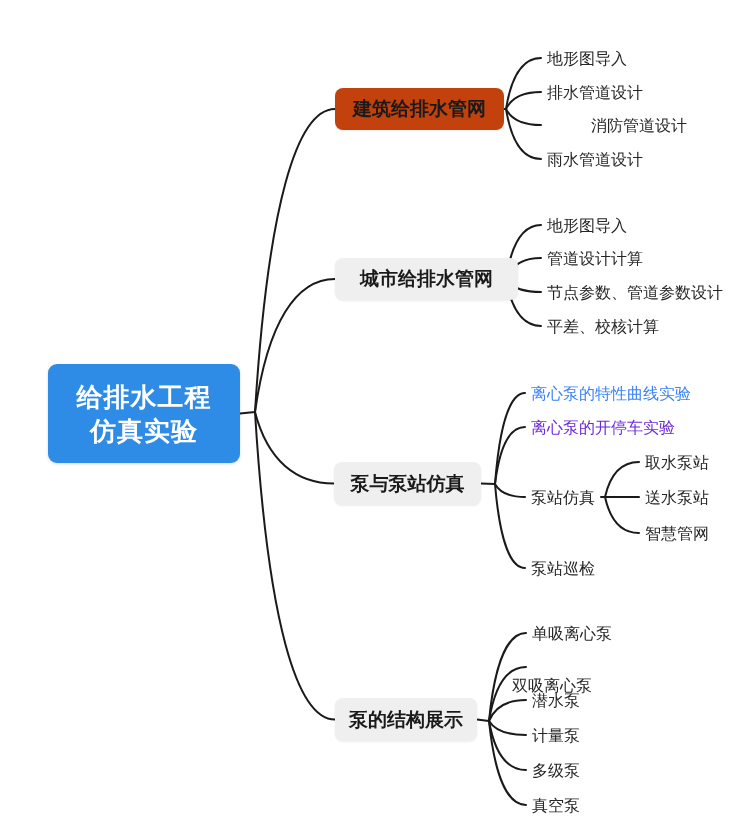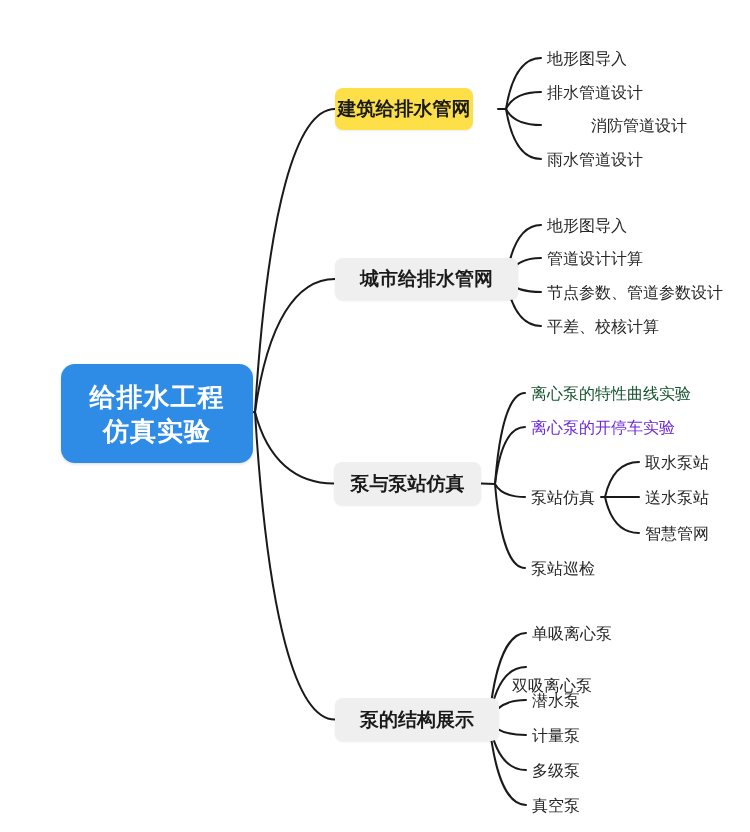--- a/index.html
+++ b/index.html
@@ -20,30 +20,29 @@
     left: 0;
     top: 0;
     pointer-events: none;
   }
   .root-node {
     position: absolute;
     display: flex;
     flex-direction: column;
     align-items: center;
     justify-content: center;
-    border-radius: 14px;
+    border-radius: 9px;
     font-weight: bold;
     font-size: 26px;
     line-height: 34px;
     letter-spacing: 1px;
     text-align: center;
     box-shadow: 0 1px 3px rgba(0,0,0,0.15);
     cursor: pointer;
     z-index: 2;
-    margin-left: 13px;
   }
   .branch-node {
     position: absolute;
     display: flex;
     align-items: center;
     justify-content: center;
     border-radius: 8px;
     font-weight: bold;
     font-size: 19px;
     white-space: nowrap;
@@ -96,39 +95,39 @@
       <path d="M 489 721 C 494.92 706.72 508.24 700 526 700" fill="none" stroke="#1A1A1A" stroke-width="2" stroke-linecap="round"></path>
       <path d="M 489 721 C 494.92 730.52 508.24 735 526 735" fill="none" stroke="#1A1A1A" stroke-width="2" stroke-linecap="round"></path>
       <path d="M 489 721 C 494.92 754.32 508.24 770 526 770" fill="none" stroke="#1A1A1A" stroke-width="2" stroke-linecap="round"></path>
       <path d="M 489 721 C 494.92 778.12 508.24 805 526 805" fill="none" stroke="#1A1A1A" stroke-width="2" stroke-linecap="round"></path>
     </svg>
   <div class="root-node" id="rootNode" style="left: 48px; top: 364px; width: 192px; height: 99px; background: rgb(46, 139, 230); color: rgb(255, 255, 255);">
     <div>给排水工程</div>
     <div>仿真实验</div>
   </div>
   <div id="nodes">
-      <div class="branch-node" style="left: 335px; top: 88px; width: 138px; height: 42px; background: #fde047; color: rgb(26, 26, 26);">建筑给排水管网</div>
+      <div class="branch-node" style="left: 335px; top: 88px; width: 169px; height: 42px; background: #c2410c; color: rgb(26, 26, 26);">建筑给排水管网</div>
       <div class="leaf-node" style="left: 547px; top: 58px; color: rgb(38, 38, 38);">地形图导入</div>
       <div class="leaf-node" style="left: 547px; top: 92px; color: rgb(38, 38, 38);">排水管道设计</div>
       <div class="leaf-node" style="left: 547px; top: 125px; color: rgb(38, 38, 38); margin-left: 44px;">消防管道设计</div>
       <div class="leaf-node" style="left: 547px; top: 159px; color: rgb(38, 38, 38);">雨水管道设计</div>
       <div class="branch-node" style="left: 335px; top: 258px; width: 183px; height: 42px; background: rgb(239, 239, 239); color: rgb(26, 26, 26);">城市给排水管网</div>
       <div class="leaf-node" style="left: 547px; top: 225px; color: rgb(38, 38, 38);">地形图导入</div>
       <div class="leaf-node" style="left: 547px; top: 258px; color: rgb(38, 38, 38);">管道设计计算</div>
       <div class="leaf-node" style="left: 547px; top: 292px; color: rgb(38, 38, 38);">节点参数、管道参数设计</div>
       <div class="leaf-node" style="left: 547px; top: 326px; color: rgb(38, 38, 38);">平差、校核计算</div>
       <div class="branch-node" style="left: 334px; top: 462px; width: 147px; height: 43px; background: rgb(239, 239, 239); color: rgb(26, 26, 26);">泵与泵站仿真</div>
-      <div class="leaf-node" style="left: 531px; top: 393px; color: #14532d;">离心泵的特性曲线实验</div>
+      <div class="leaf-node" style="left: 531px; top: 393px; color: #3b82f6;">离心泵的特性曲线实验</div>
       <div class="leaf-node" style="left: 531px; top: 427px; color: #6d28d9;">离心泵的开停车实验</div>
       <div class="leaf-node" style="left: 531px; top: 497px; color: rgb(38, 38, 38);">泵站仿真</div>
       <div class="leaf-node" style="left: 645px; top: 462px; color: rgb(38, 38, 38);">取水泵站</div>
       <div class="leaf-node" style="left: 645px; top: 497px; color: rgb(38, 38, 38);">送水泵站</div>
       <div class="leaf-node" style="left: 645px; top: 533px; color: rgb(38, 38, 38);">智慧管网</div>
       <div class="leaf-node" style="left: 531px; top: 568px; color: rgb(38, 38, 38);">泵站巡检</div>
-      <div class="branch-node" style="left: 335px; top: 698px; width: 164px; height: 43px; background: rgb(239, 239, 239); color: rgb(26, 26, 26);">泵的结构展示</div>
+      <div class="branch-node" style="left: 335px; top: 698px; width: 142px; height: 43px; background: rgb(239, 239, 239); color: rgb(26, 26, 26);">泵的结构展示</div>
       <div class="leaf-node" style="left: 532px; top: 633px; color: rgb(38, 38, 38);">单吸离心泵</div>
       <div class="leaf-node" style="left: 512px; top: 667px; color: rgb(38, 38, 38); margin-top: 18px;">双吸离心泵</div>
       <div class="leaf-node" style="left: 532px; top: 700px; color: rgb(38, 38, 38);">潜水泵</div>
       <div class="leaf-node" style="left: 532px; top: 735px; color: rgb(38, 38, 38);">计量泵</div>
       <div class="leaf-node" style="left: 532px; top: 770px; color: rgb(38, 38, 38);">多级泵</div>
       <div class="leaf-node" style="left: 532px; top: 805px; color: rgb(38, 38, 38);">真空泵</div>
     </div>
 </div>
 
 </body></html>

